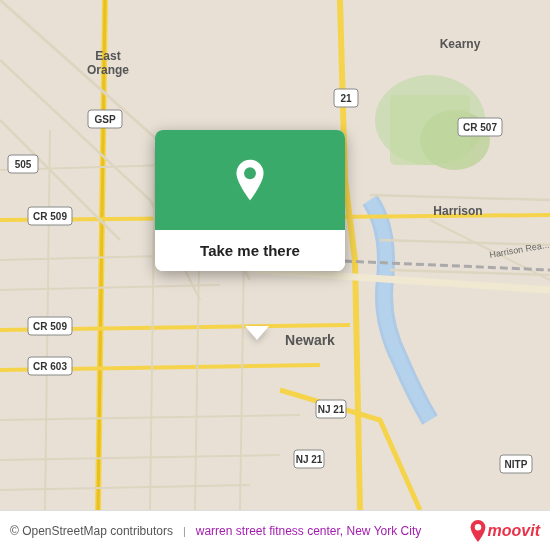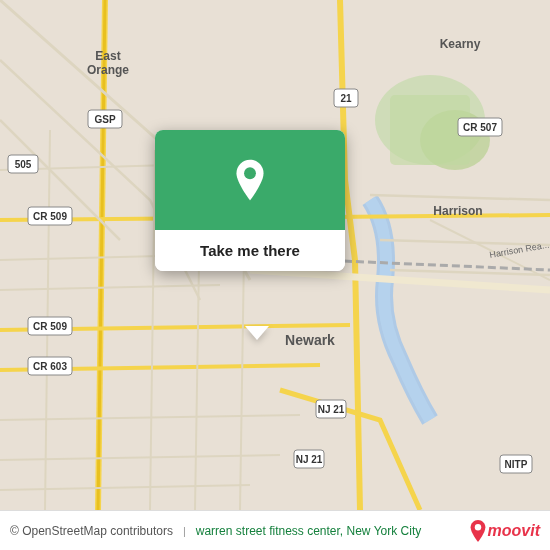--- a/index.html
+++ b/index.html
@@ -100,21 +100,21 @@
       color: #555;
     }
 
     #osm-copyright {
       font-size: 12px;
       color: #555;
     }
 
     #location-text {
       font-size: 12px;
-      color: #15803d;
+      color: #a21caf;
       font-weight: 400;
     }
 
     #moovit-logo {
       display: flex;
       align-items: center;
     }
 
     #moovit-pin {
       width: 20px;

